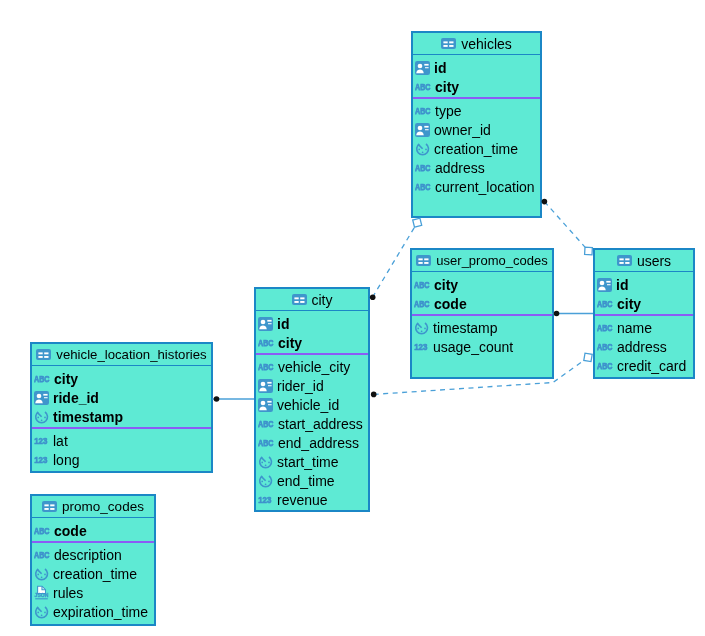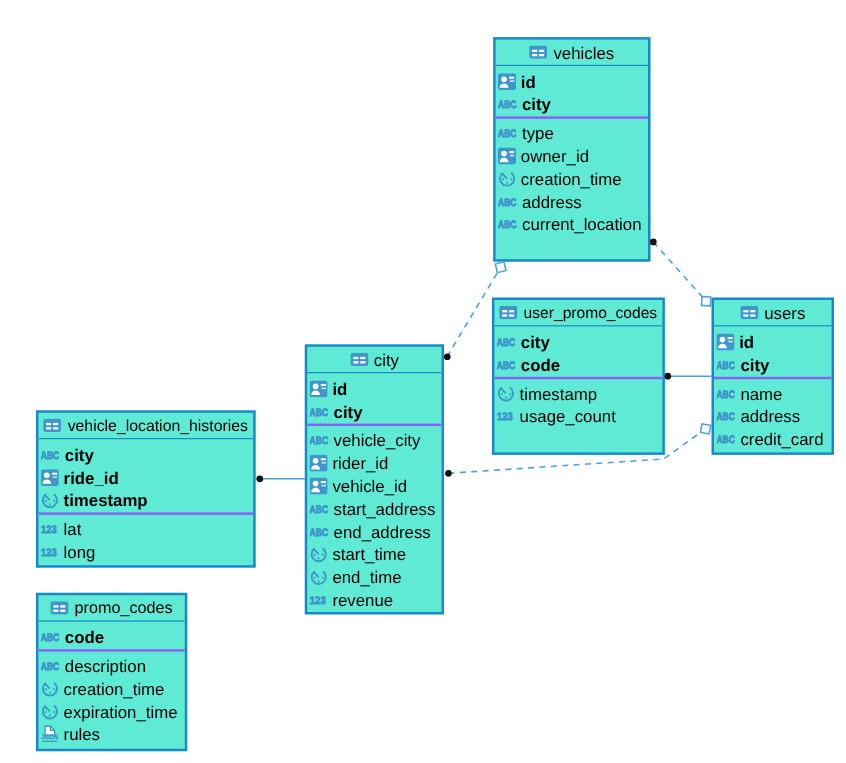--- a/index.html
+++ b/index.html
@@ -358,36 +358,36 @@
           <path d="M10.98 2.97 A5.9 5.9 0 1 1 4.22 2.97" fill="none" stroke="#3e96cc" stroke-width="1.6"></path>
           <line x1="7.6" y1="7.8" x2="3.43" y2="3.63" stroke="#3e96cc" stroke-width="1.6"></line>
           <circle cx="4.2" cy="8.4" r="0.85" fill="#3e96cc"></circle>
           <circle cx="11" cy="8.4" r="0.85" fill="#3e96cc"></circle>
           <circle cx="7.6" cy="11.3" r="0.85" fill="#3e96cc"></circle>
         </svg>
         <span>creation_time</span>
       </div>
       <div class="row">
         <svg class="ic" width="15" height="15" viewBox="0 0 15 15">
-          <path d="M10.98 2.97 A5.9 5.9 0 1 1 4.22 2.97" fill="none" stroke="#3e96cc" stroke-width="1.6"></path>
-          <line x1="7.6" y1="7.8" x2="3.43" y2="3.63" stroke="#3e96cc" stroke-width="1.6"></line>
-          <circle cx="4.2" cy="8.4" r="0.85" fill="#3e96cc"></circle>
-          <circle cx="11" cy="8.4" r="0.85" fill="#3e96cc"></circle>
-          <circle cx="7.6" cy="11.3" r="0.85" fill="#3e96cc"></circle>
-        </svg>
-        <span>expiration_time</span>
-      </div>
-      <div class="row">
-        <svg class="ic" width="15" height="15" viewBox="0 0 15 15">
           <path d="M3.6 1.2 h4.4 l3.5 3.5 v3.9 h-7.9 z" fill="#fff" stroke="#3e96cc" stroke-width="1.1"></path>
           <path d="M8 1.2 v3.5 h3.5" fill="none" stroke="#3e96cc" stroke-width="1.1"></path>
           <text x="7.5" y="12.2" font-size="5.2" font-weight="bold" text-anchor="middle" textLength="13.8" lengthAdjust="spacingAndGlyphs" fill="#3e96cc" stroke="#3e96cc" stroke-width="0.3" font-family="Liberation Sans, sans-serif">JSON</text>
           <line x1="1.2" y1="13.8" x2="13.8" y2="13.8" stroke="#3e96cc" stroke-width="1.1"></line>
         </svg>
         <span>rules</span>
+      </div>
+      <div class="row">
+        <svg class="ic" width="15" height="15" viewBox="0 0 15 15">
+          <path d="M10.98 2.97 A5.9 5.9 0 1 1 4.22 2.97" fill="none" stroke="#3e96cc" stroke-width="1.6"></path>
+          <line x1="7.6" y1="7.8" x2="3.43" y2="3.63" stroke="#3e96cc" stroke-width="1.6"></line>
+          <circle cx="4.2" cy="8.4" r="0.85" fill="#3e96cc"></circle>
+          <circle cx="11" cy="8.4" r="0.85" fill="#3e96cc"></circle>
+          <circle cx="7.6" cy="11.3" r="0.85" fill="#3e96cc"></circle>
+        </svg>
+        <span>expiration_time</span>
       </div>
     </div>
   </div>
 <svg id="ov" width="705" height="636" viewBox="0 0 705 636">
 <g stroke="#4aa0d8" stroke-width="1.3" fill="none">
 <line x1="212" y1="399" x2="254" y2="399"></line>
 <line x1="552" y1="313.5" x2="593" y2="313.5"></line>
 <line x1="372.5" y1="297.3" x2="414.5" y2="227.2" stroke-dasharray="5,4.5"></line>
 <line x1="544.4" y1="201.6" x2="585" y2="247.1" stroke-dasharray="5,4.5"></line>
 <polyline points="373.7,394.4 553,382.5 583.8,360.4" stroke-dasharray="5,4.5"></polyline>

